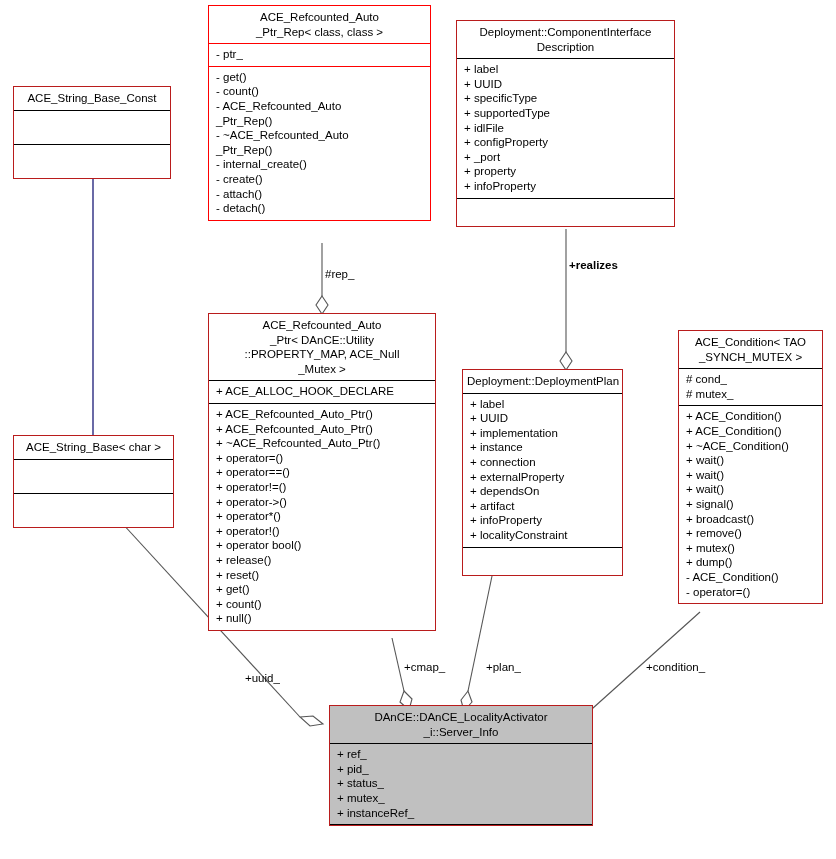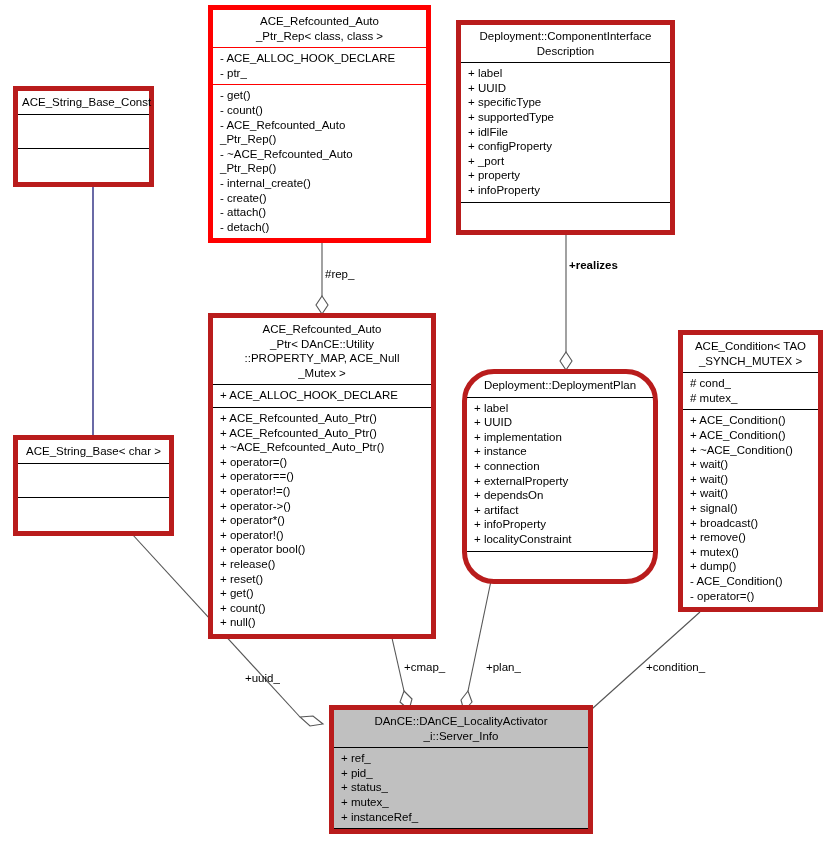--- a/index.html
+++ b/index.html
@@ -13,21 +13,21 @@
   #canvas {
     position: relative;
     width: 836px;
     height: 859px;
     background: #ffffff;
     overflow: hidden;
   }
   .uml-box {
     position: absolute;
     box-sizing: border-box;
-    border: 5px solid #b91c1c;
+    border: 1px solid #b91c1c;
     background: #ffffff;
     font-size: 11.5px;
     line-height: 14.6px;
     color: #000000;
   }
   .uml-box.red {
     border-color: #ff0000;
   }
   .uml-box.filled {
     background: #c0c0c0;
@@ -106,34 +106,33 @@
       <path d="M 492 576 L 468 691" fill="none" stroke="#555555" stroke-width="1.1"></path>
       <polygon points="468,691 461,700 464,711 472,702" fill="#ffffff" stroke="#555555" stroke-width="1.1"></polygon>
     </g>
 
     <g>
       <path d="M 700 612 L 583 717" fill="none" stroke="#555555" stroke-width="1.1"></path>
       <polygon points="583,717 571,716 560,724 573,726" fill="#ffffff" stroke="#555555" stroke-width="1.1"></polygon>
     </g>
   </svg>
 
-  <div class="uml-box" style="left:13px; top:86px; width:141px;">
+  <div class="uml-box" style="left:13px; top:86px; width:158px;">
     <div class="uml-title">ACE_String_Base_Const</div>
     <div class="uml-sep"></div>
     <div class="uml-section empty" style="height:26px"></div>
     <div class="uml-sep"></div>
     <div class="uml-section empty" style="height:26px"></div>
   </div>
 
   <div class="uml-box red" style="left:208px; top:5px; width:223px;">
     <div class="uml-title">ACE_Refcounted_Auto
 _Ptr_Rep&lt; class, class &gt;</div>
     <div class="uml-sep"></div>
     <div class="uml-section">
-      <div class="uml-row">- ACE_ALLOC_HOOK_DECLARE</div>
       <div class="uml-row">- ptr_</div>
     </div>
     <div class="uml-sep"></div>
     <div class="uml-section">
       <div class="uml-row">- get()</div>
       <div class="uml-row">- count()</div>
       <div class="uml-row">- ACE_Refcounted_Auto</div>
       <div class="uml-row">_Ptr_Rep()</div>
       <div class="uml-row">- ~ACE_Refcounted_Auto</div>
       <div class="uml-row">_Ptr_Rep()</div>
@@ -193,21 +192,21 @@
       <div class="uml-row">+ operator!()</div>
       <div class="uml-row">+ operator bool()</div>
       <div class="uml-row">+ release()</div>
       <div class="uml-row">+ reset()</div>
       <div class="uml-row">+ get()</div>
       <div class="uml-row">+ count()</div>
       <div class="uml-row">+ null()</div>
     </div>
   </div>
 
-  <div class="uml-box" style="left:462px; top:369px; width:196px;border-radius:32px;">
+  <div class="uml-box" style="left:462px; top:369px; width:161px;">
     <div class="uml-title">Deployment::DeploymentPlan</div>
     <div class="uml-sep"></div>
     <div class="uml-section">
       <div class="uml-row">+ label</div>
       <div class="uml-row">+ UUID</div>
       <div class="uml-row">+ implementation</div>
       <div class="uml-row">+ instance</div>
       <div class="uml-row">+ connection</div>
       <div class="uml-row">+ externalProperty</div>
       <div class="uml-row">+ dependsOn</div>

